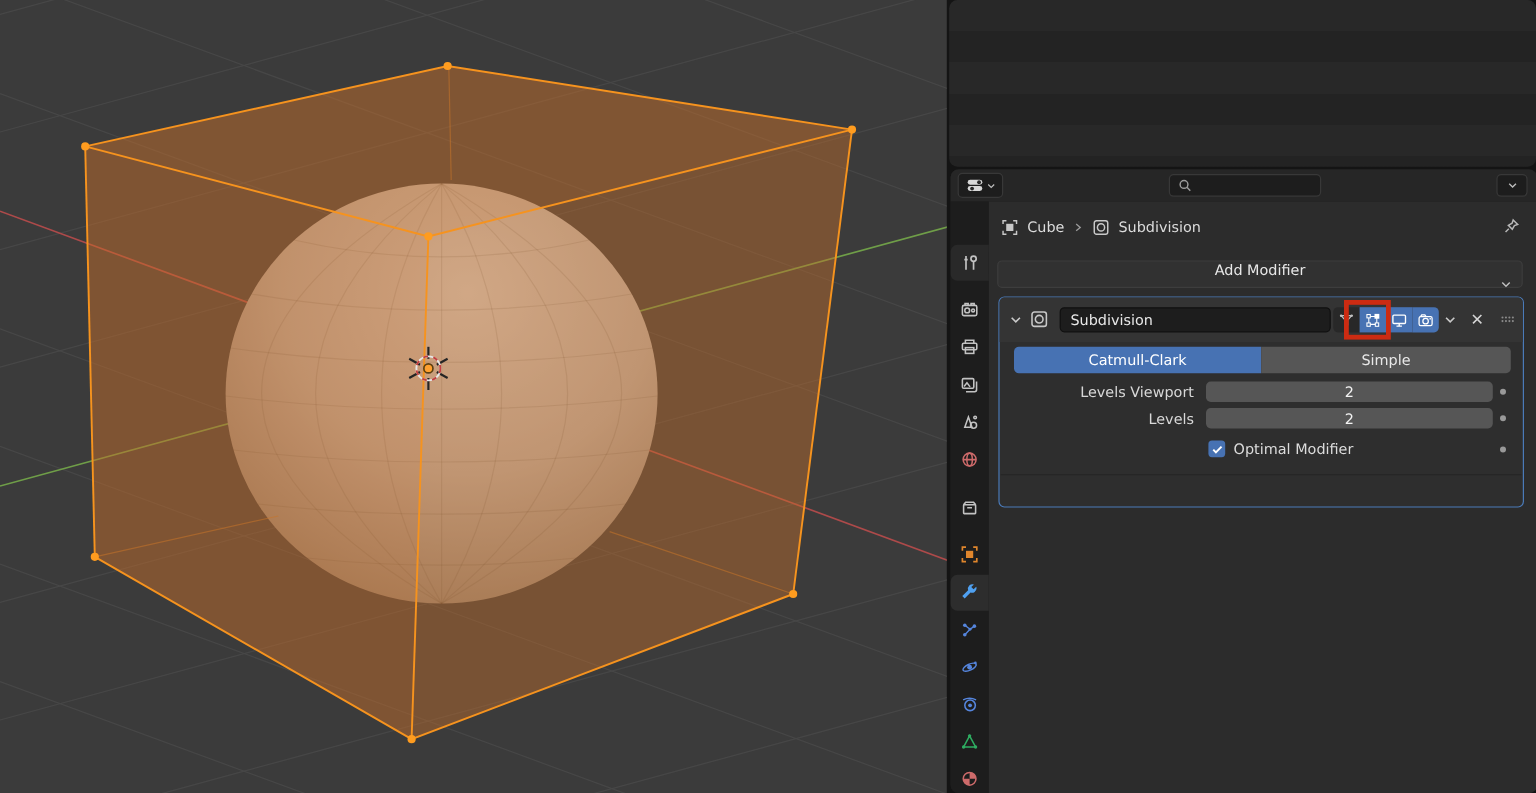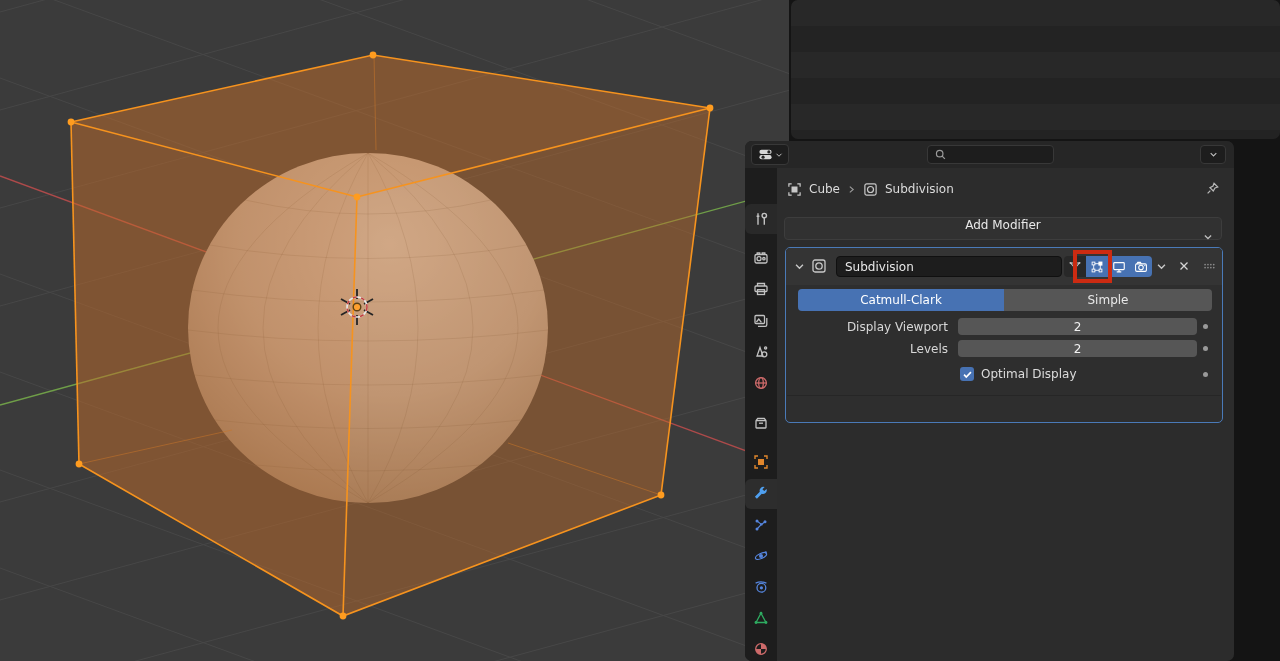--- a/index.html
+++ b/index.html
@@ -9,21 +9,21 @@
   #stage { position:relative; width:1280px; height:661px; }
 
   
   #viewport { left:0; top:0; width:789px; height:661px; background:#3b3b3b; }
 
   
   #outliner { left:791px; top:0; width:489px; height:139px; border-radius:7px;
     background:repeating-linear-gradient(to bottom,#282828 0 26px,#232323 26px 52px); }
 
   
-  #props { left:745px; top:141px; width:489px; height:520px; background:#1d1d1d; border-radius:7px; overflow:hidden; }
+  #props { left:792px; top:141px; width:489px; height:520px; background:#1d1d1d; border-radius:7px; overflow:hidden; }
   #props-header { left:0; top:0; width:489px; height:27px; background:#262626; }
   .hdr-btn { background:#1d1d1d; border:1px solid #383838; border-radius:4px; display:flex; align-items:center; justify-content:center; }
   #tabstrip { left:0; top:27px; width:32px; height:493px; background:#1d1d1d; }
   .tab { left:0; width:32px; height:30px; display:flex; align-items:center; justify-content:center; }
   .tab.active { background:#2d2d2d; border-radius:6px 0 0 6px; }
   .tab.toolblk { background:#292929; border-radius:6px 0 0 6px; }
   #props-main { left:32px; top:27px; width:457px; height:493px; background:#2c2c2c; }
 
   #breadcrumb { left:10px; top:11px; height:20px; display:flex; align-items:center; gap:7px; color:#dcdcdc; }
   #pin { left:428px; top:13px; }
@@ -420,34 +420,34 @@
                 <circle cx="10.1" cy="9.8" r="1"></circle>
                 <circle cx="13.4" cy="9.8" r="1"></circle>
             </svg>
           </span>
           <div id="annotation-box" class="abs"></div>
         </div>
 
         <div id="seg-catmull" class="abs seg">Catmull-Clark</div>
         <div id="seg-simple" class="abs seg">Simple</div>
 
-        <div class="abs fieldrow-label" style="top:72px">Display Viewport</div>
+        <div class="abs fieldrow-label" style="top:72px">Levels Viewport</div>
         <div class="abs slider" style="top:70px">2</div>
         <div class="abs deco-dot" style="top:76px"></div>
 
         <div class="abs fieldrow-label" style="top:94px">Levels</div>
         <div class="abs slider" style="top:92px">2</div>
         <div class="abs deco-dot" style="top:98px"></div>
 
         <div id="optimal-check" class="abs">
           <svg width="11" height="11" viewBox="0 0 16 16">
             <path d="M3 8.2l3.2 3.4L13 4.6" fill="none" stroke="#fff" stroke-width="2.4"></path>
           </svg>
         </div>
-        <div id="optimal-label" class="abs">Optimal Display</div>
+        <div id="optimal-label" class="abs">Optimal Modifier</div>
         <div class="abs deco-dot" style="top:124px"></div>
 
         <div id="adv-sep" class="abs"></div>
       </div>
 
     </div>
   </div>
 </div>
 
 </body></html>

